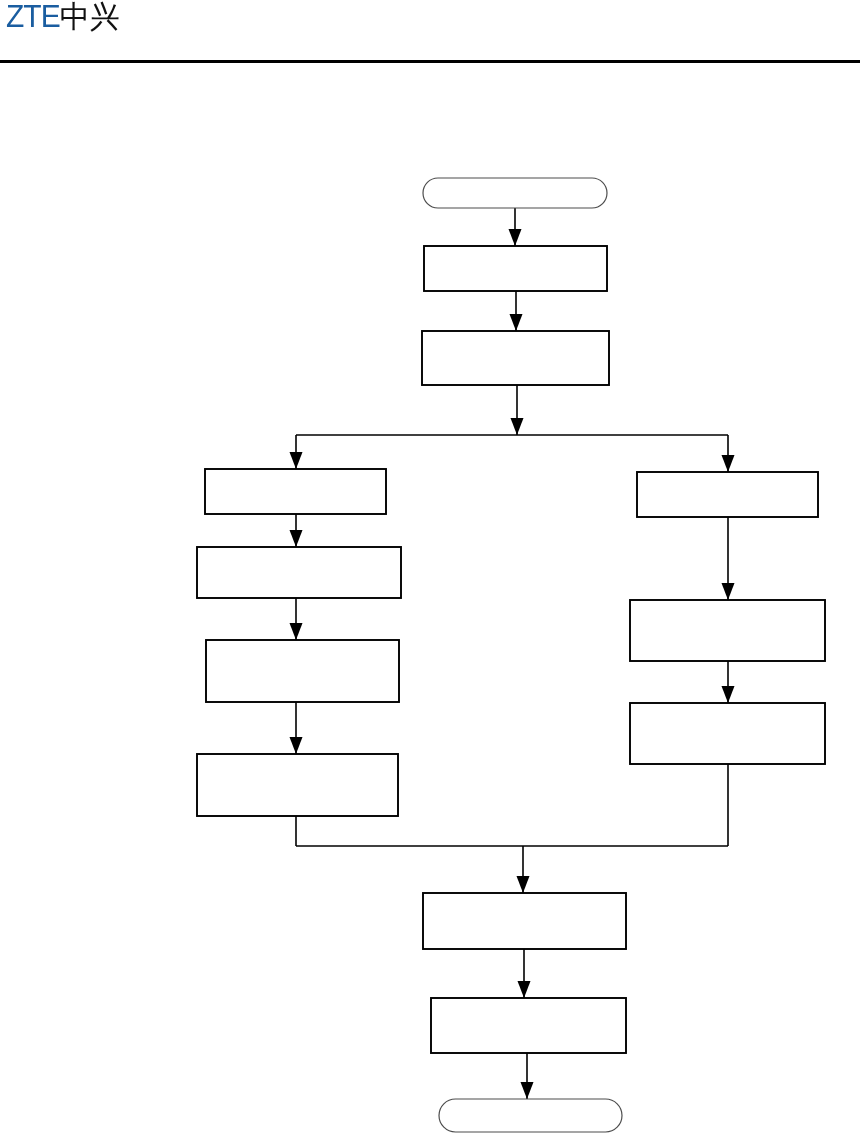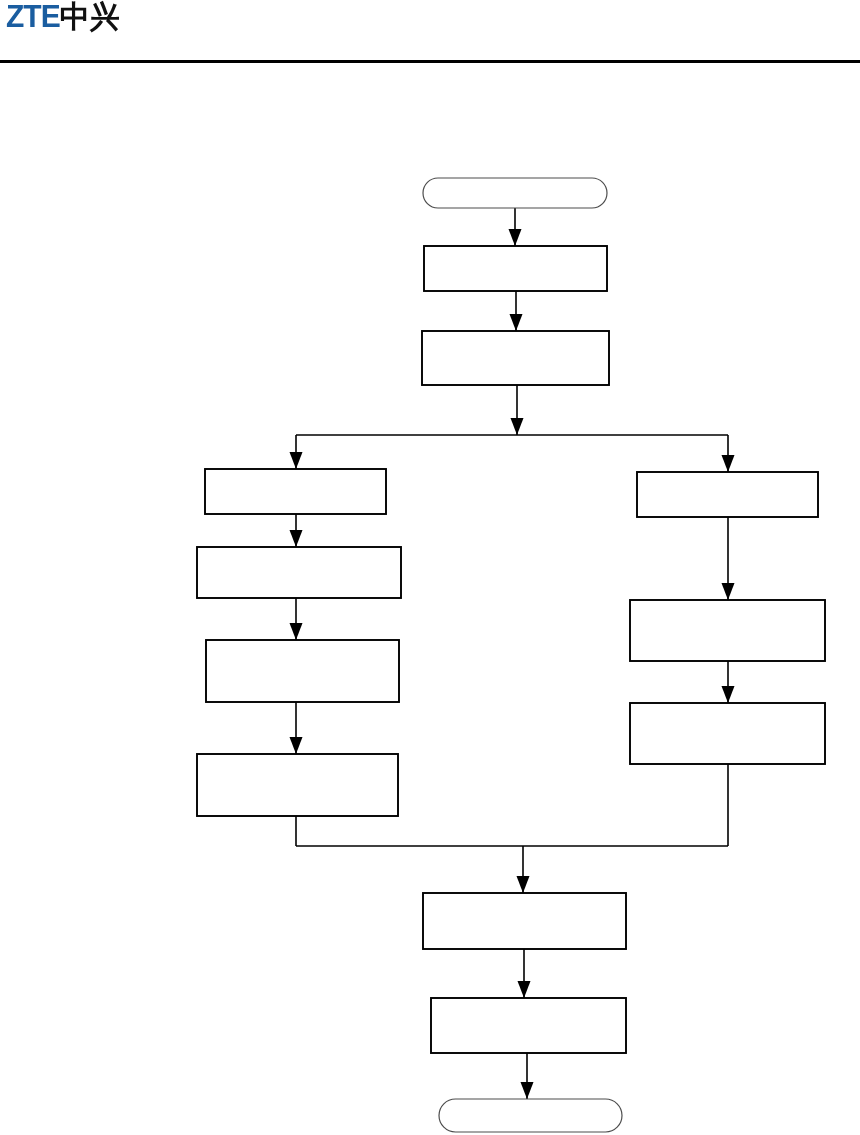--- a/index.html
+++ b/index.html
@@ -18,21 +18,21 @@
   .page-header {
     position: absolute;
     top: 0; left: 0;
     width: 860px;
     height: 64px;
   }
   .logo {
     position: absolute;
     top: 2px;
     left: 6px;
-    font-weight: bold;
+    font-weight: normal;
     font-size: 30px;
     line-height: 30px;
     letter-spacing: -1px;
     white-space: nowrap;
     transform: scaleY(1.02);
     text-align: center;
   }
   .logo .latin { font-family: "Liberation Sans", sans-serif; }
   .logo .cjk  { letter-spacing: 0px; }
   .header-rule {

